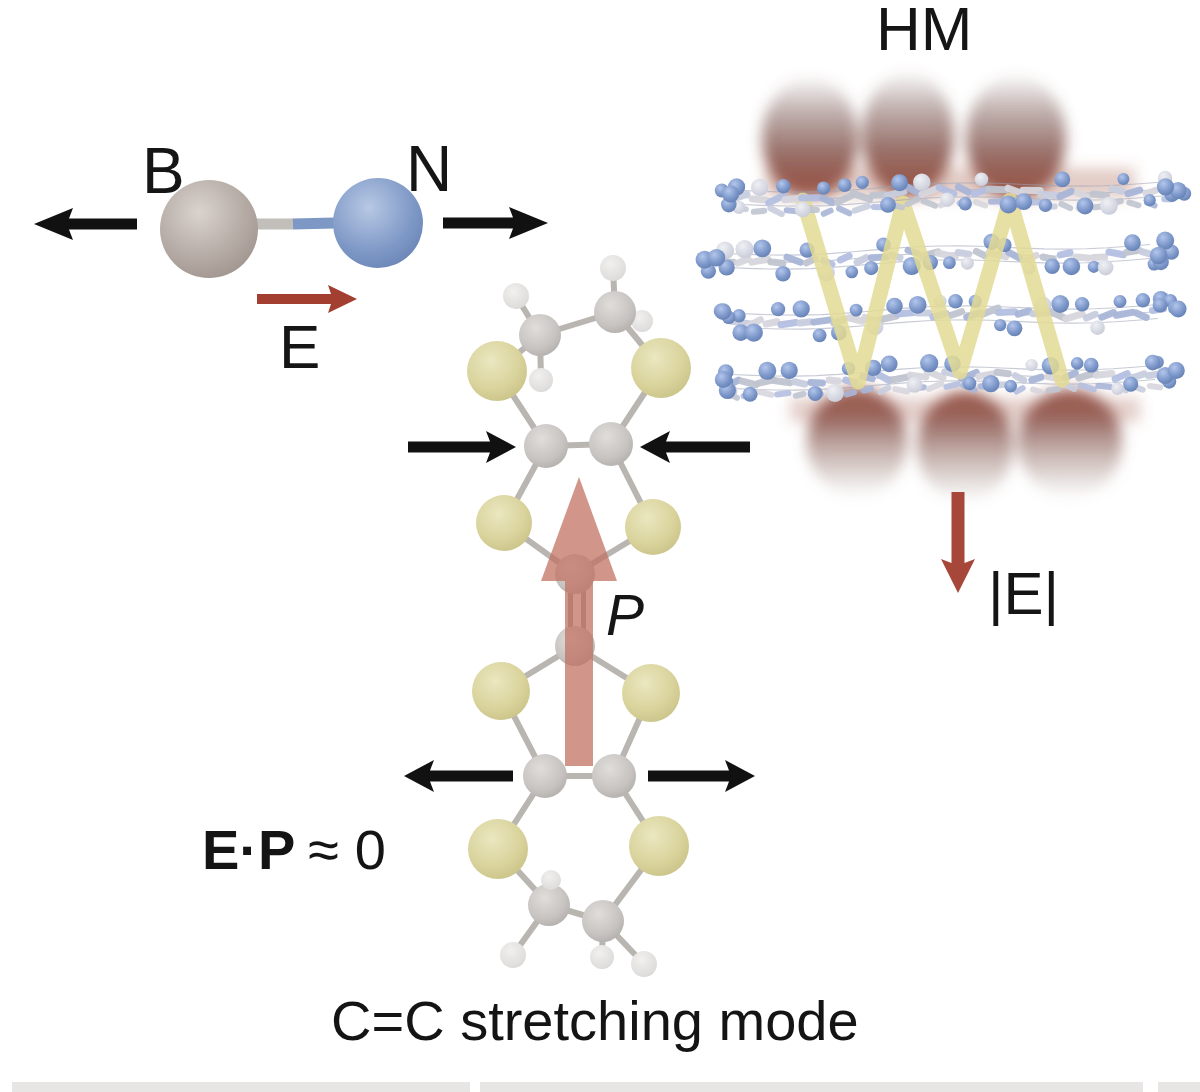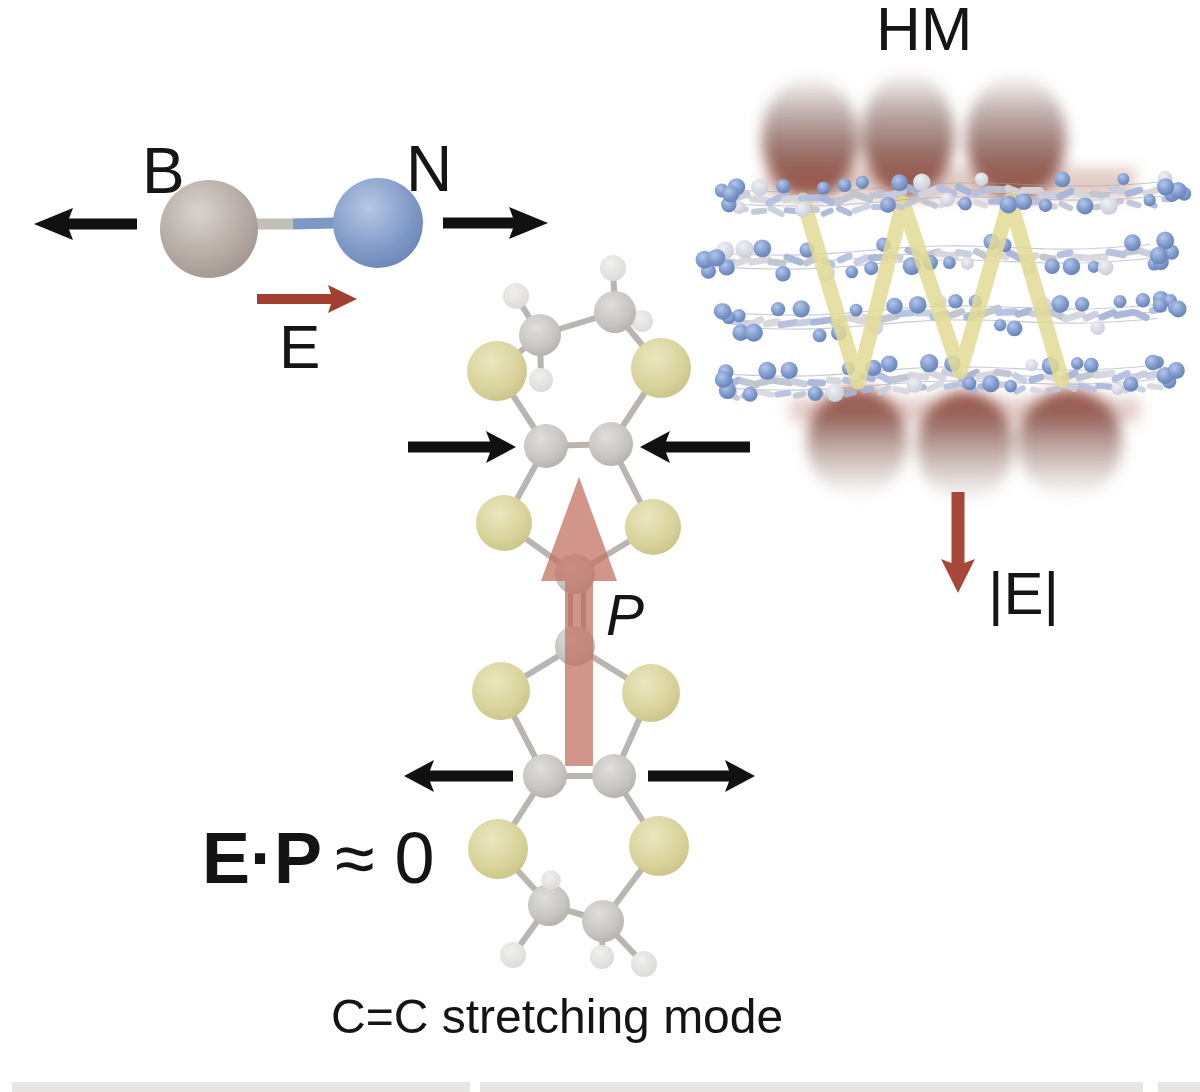--- a/index.html
+++ b/index.html
@@ -6,26 +6,26 @@
   .stage{position:relative;width:1200px;height:1092px;background:#ffffff;overflow:hidden;
          font-family:"Liberation Sans","DejaVu Sans",sans-serif;color:#141414;}
   .stage svg{position:absolute;left:0;top:0;}
   .lbl{position:absolute;line-height:1;white-space:nowrap;color:#151515;}
   #lbl-b{left:142px;top:139px;font-size:64px;}
   #lbl-n{left:406px;top:137px;font-size:64px;}
   #lbl-e{left:279px;top:316px;font-size:62px;}
   #lbl-hm{left:876px;top:-2px;font-size:62px;}
   #lbl-p{left:606px;top:587px;font-size:57px;font-style:italic;}
   #lbl-emag{left:988px;top:564px;font-size:60px;}
-  .formula{position:absolute;top:822px;font-size:72px;line-height:1;white-space:nowrap;}
+  .formula{position:absolute;top:822px;font-size:56px;line-height:1;white-space:nowrap;}
   #formula-left{left:202px;}
   #formula-right{left:823px;}
   .formula .b{font-weight:700;}
   .formula .r{font-weight:400;margin-left:13px;}
-  #caption{position:absolute;left:331px;top:993px;font-size:48px;line-height:1;white-space:nowrap;}
+  #caption{position:absolute;left:331px;top:993px;font-size:56px;line-height:1;white-space:nowrap;}
   .strip{position:absolute;top:1082px;height:10px;background:#d8d6d3;opacity:.6;}
 </style>
 </head>
 <body>
 
 <div class="stage">
 
 <svg width="1200" height="1092" viewBox="0 0 1200 1092">
   <defs>
     <filter id="blur7" x="-60%" y="-60%" width="220%" height="220%">

